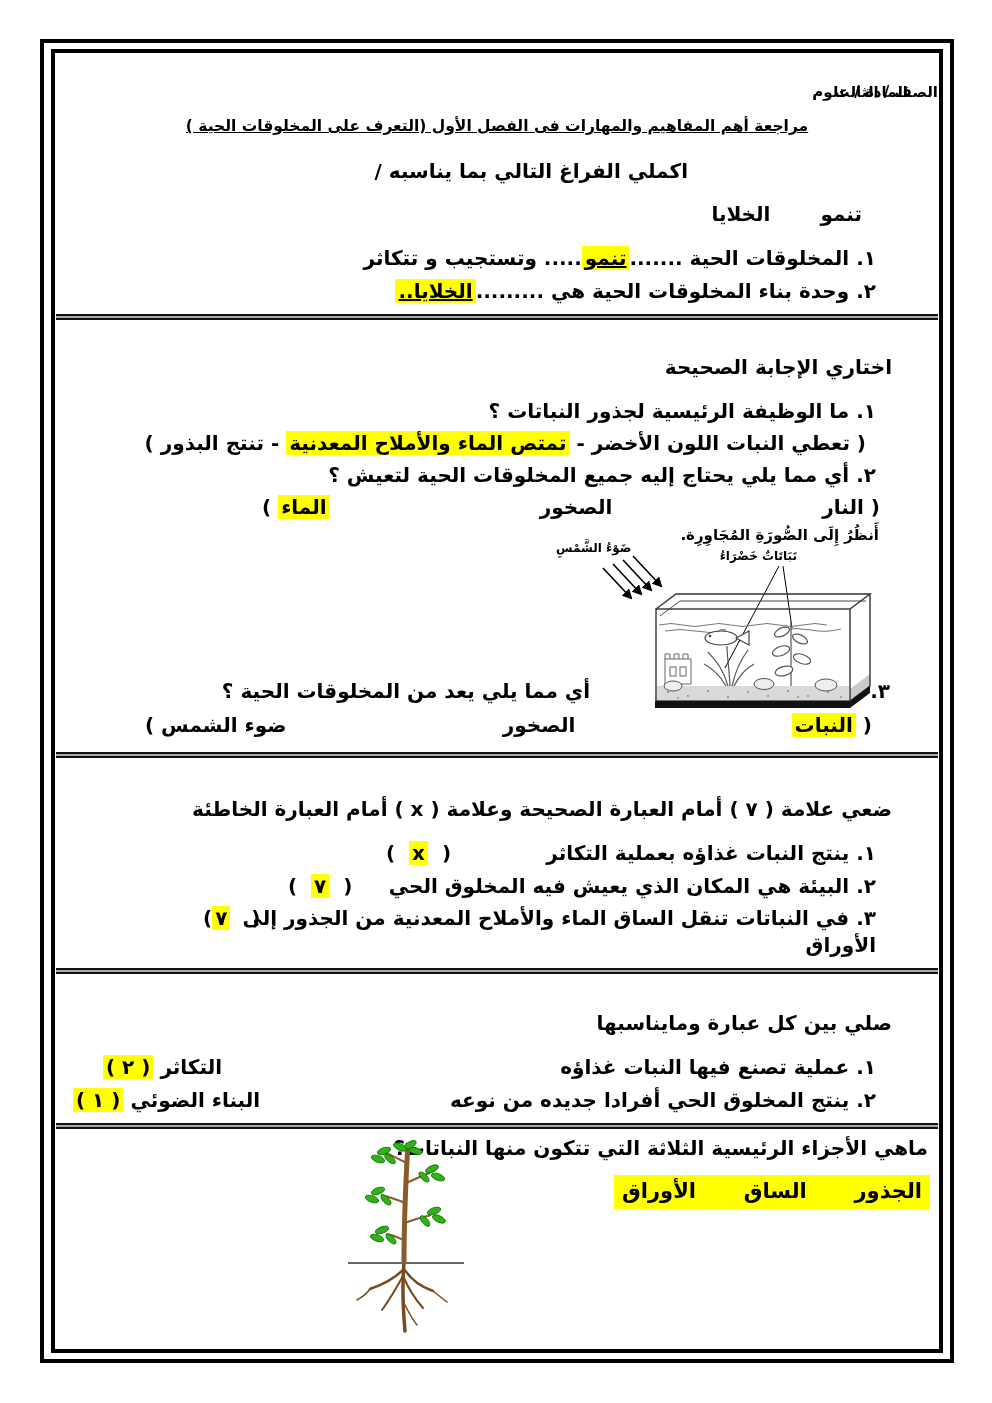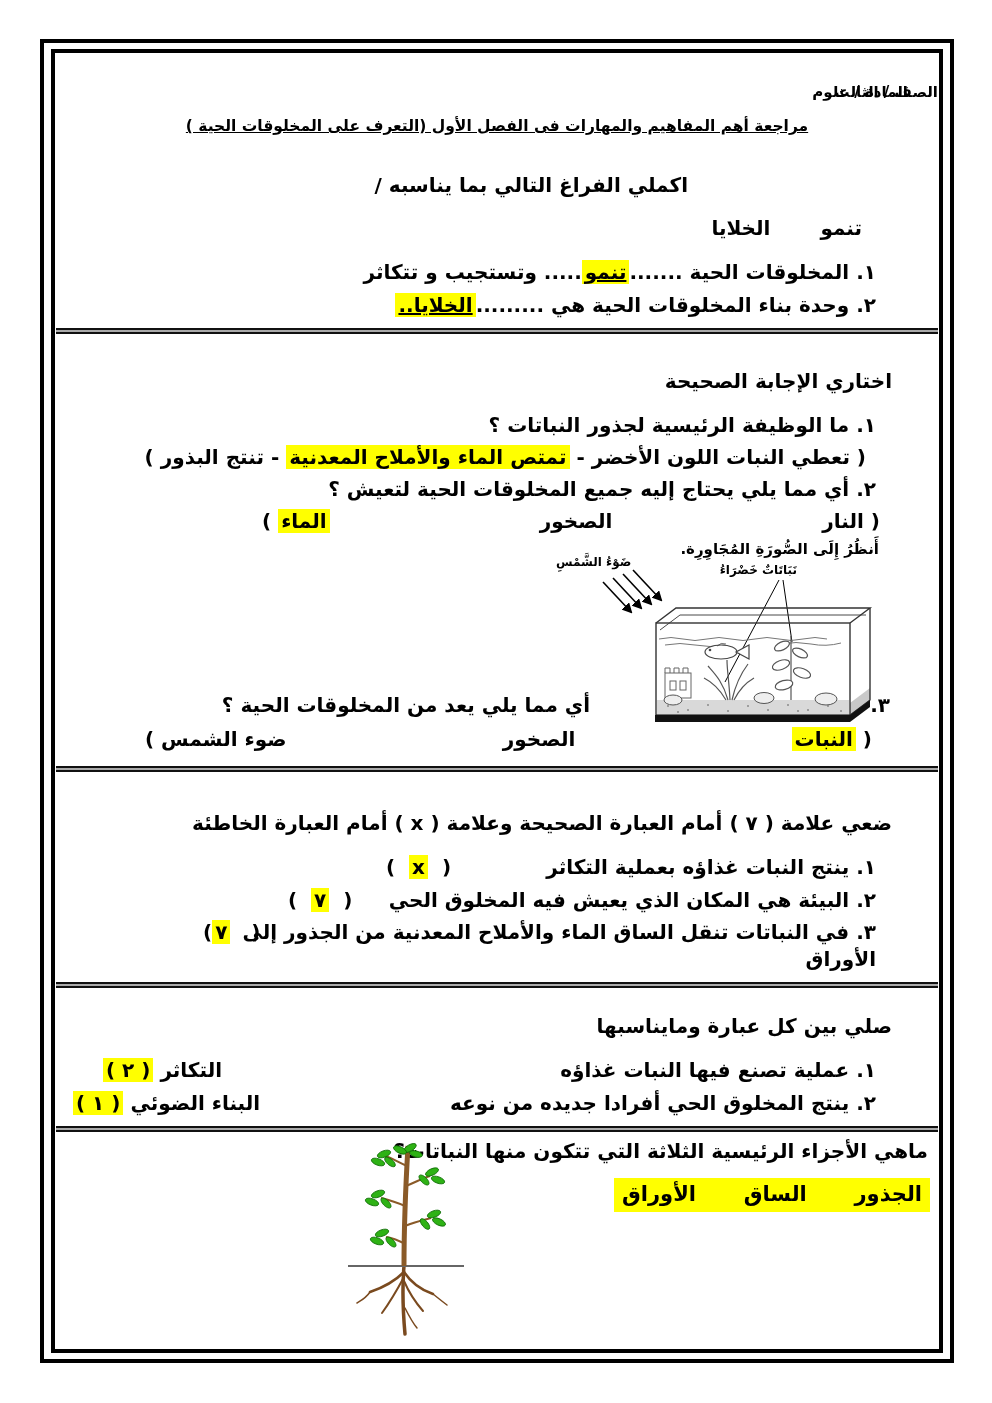--- a/index.html
+++ b/index.html
@@ -11,21 +11,21 @@
   .frame-outer { position:absolute; left:40px; top:39px; width:906px; height:1316px; border:4px solid #000; }
   .frame-inner { position:absolute; left:51px; top:49px; width:884px; height:1296px; border:4px solid #000; }
   .content { position:absolute; left:56px; top:53px; width:882px; direction:rtl; text-align:right; font-size:20px; line-height:1.32; }
 
   .header-row { position:relative; height:24px; margin-top:30px; }
   .subject { position:absolute; right:30px; top:0; font-size:15px; }
   .grade { position:absolute; left:0; right:0; top:0; text-align:right; font-size:15px; }
 
   .doc-title { margin-top:9px; text-align:center; font-size:15.5px; text-decoration:underline; }
 
-  .instruction { margin-top:36px; padding-left:0; padding-right:250px; }
+  .instruction { margin-top:22px; padding-left:0; padding-right:250px; }
   .word-bank { margin-top:16px; padding-right:76px; display:flex; gap:50px; }
   .list-row { margin-top:6px; padding-right:62px; position:relative;padding-left:41px; }
   .first-of-group { margin-top:18px; }
 
   .divider { margin-top:10px; height:2px; background:#aaa; border-top:2px solid #111; border-bottom:2px solid #111; }
 
   .sec-heading { margin-top:34px; padding-right:46px; }
   .q1-opts { margin-top:5px; padding-right:72px; }
   .q2-opts { margin-top:5px; padding-right:58px; padding-left:206px; display:flex; justify-content:space-between; }
 
@@ -42,21 +42,21 @@
   .q3-text { position:absolute; top:152px; right:348px; white-space:nowrap; }
   .q3-opts { position:absolute; top:186px; left:89px; right:66px; display:flex; justify-content:space-between; }
 
   .tf-heading { margin-top:38px; padding-right:46px; }
   .tf-row { padding-left:120px; }
   .tf-mark { position:absolute; top:0; direction:ltr; white-space:pre; }
   .tf-mark-1 { left:330px; }
   .tf-mark-2 { left:232px; }
   .tf-mark-3 { left:147px; }
 
-  .match-heading { margin-top:25px; padding-right:46px; }
+  .match-heading { margin-top:36px; padding-right:46px; }
   .match-row { padding-left:260px; }
   .match-answer { position:absolute; top:0; direction:rtl; white-space:nowrap; }
   .match-answer-1 { left:47px; }
   .match-answer-2 { left:17px; }
 
   .parts { position:relative; margin-top:6px; height:252px; }
   .parts-q { padding-right:10px; }
   .parts-answer-wrap { margin-top:14px; padding-right:8px; text-align:right; }
   .parts-answer { display:inline-flex; width:300px; justify-content:space-between; background:#ffff00; padding:3px 8px; font-size:21px; }
   .plant-wrap { position:absolute; left:290px; top:2px; width:120px; height:200px; }

